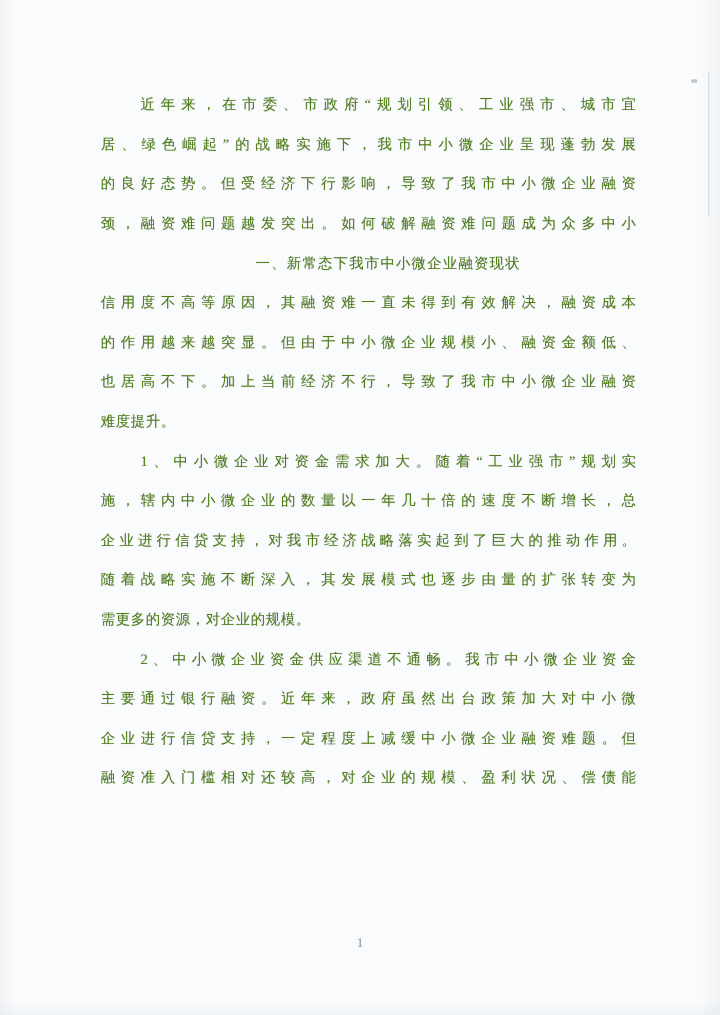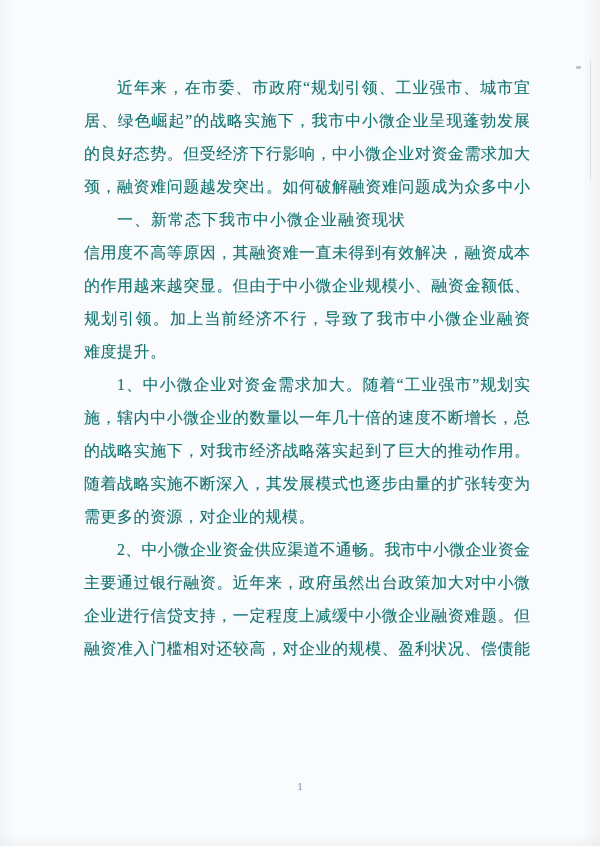--- a/index.html
+++ b/index.html
@@ -40,40 +40,41 @@
     width: 5px;
     height: 3px;
     background: rgba(120,130,150,0.45);
     border-radius: 1px;
   }
   .doc-body {
     position: absolute;
     left: 84px;
     top: 71px;
     width: 446px;
-    color: #0f766e;
-    font-size: 16px;
+    color: #4d7c0f;
+    font-size: 12px;
     line-height: 33px;
     text-shadow: 0 0 1px rgba(85, 102, 160, 0.35);
   }
   .block { margin: 0; }
   .line {
     height: 33px;
     white-space: nowrap;
     letter-spacing: 0.5px;
   }
   .line.justify {
     white-space: normal;
     text-align: justify;
     text-align-last: justify;
     text-justify: inter-character;
     letter-spacing: 0;
   }
   .line.indent {
     padding-left: 33px;
+    text-align: center;
   }
   .block.heading .line {
     letter-spacing: 1px;
   }
   .page-number {
     position: absolute;
     left: 0;
     top: 780px;
     width: 600px;
     text-align: center;
@@ -87,36 +88,36 @@
 
 <div class="scan-page">
   <div class="paper-tint"></div>
   <div class="edge-line-right"></div>
   <div class="scan-speck"></div>
 
   <div class="doc-body">
       <div class="block paragraph">
         <div class="line indent justify">近年来，在市委、市政府“规划引领、工业强市、城市宜</div>
         <div class="line justify">居、绿色崛起”的战略实施下，我市中小微企业呈现蓬勃发展</div>
-        <div class="line justify">的良好态势。但受经济下行影响，中小微企业对资金需求加大</div>
+        <div class="line justify">的良好态势。但受经济下行影响，导致了我市中小微企业融资</div>
         <div class="line justify">颈，融资难问题越发突出。如何破解融资难问题成为众多中小</div>
       </div>
       <div class="block heading">
         <div class="line indent">一、新常态下我市中小微企业融资现状</div>
       </div>
       <div class="block paragraph">
         <div class="line justify">信用度不高等原因，其融资难一直未得到有效解决，融资成本</div>
         <div class="line justify">的作用越来越突显。但由于中小微企业规模小、融资金额低、</div>
-        <div class="line justify">规划引领。加上当前经济不行，导致了我市中小微企业融资</div>
+        <div class="line justify">也居高不下。加上当前经济不行，导致了我市中小微企业融资</div>
         <div class="line">难度提升。</div>
       </div>
       <div class="block paragraph">
         <div class="line indent justify">1、中小微企业对资金需求加大。随着“工业强市”规划实</div>
         <div class="line justify">施，辖内中小微企业的数量以一年几十倍的速度不断增长，总</div>
-        <div class="line justify">的战略实施下，对我市经济战略落实起到了巨大的推动作用。</div>
+        <div class="line justify">企业进行信贷支持，对我市经济战略落实起到了巨大的推动作用。</div>
         <div class="line justify">随着战略实施不断深入，其发展模式也逐步由量的扩张转变为</div>
         <div class="line">需更多的资源，对企业的规模。</div>
       </div>
       <div class="block paragraph">
         <div class="line indent justify">2、中小微企业资金供应渠道不通畅。我市中小微企业资金</div>
         <div class="line justify">主要通过银行融资。近年来，政府虽然出台政策加大对中小微</div>
         <div class="line justify">企业进行信贷支持，一定程度上减缓中小微企业融资难题。但</div>
         <div class="line justify">融资准入门槛相对还较高，对企业的规模、盈利状况、偿债能</div>
       </div>
     </div>

